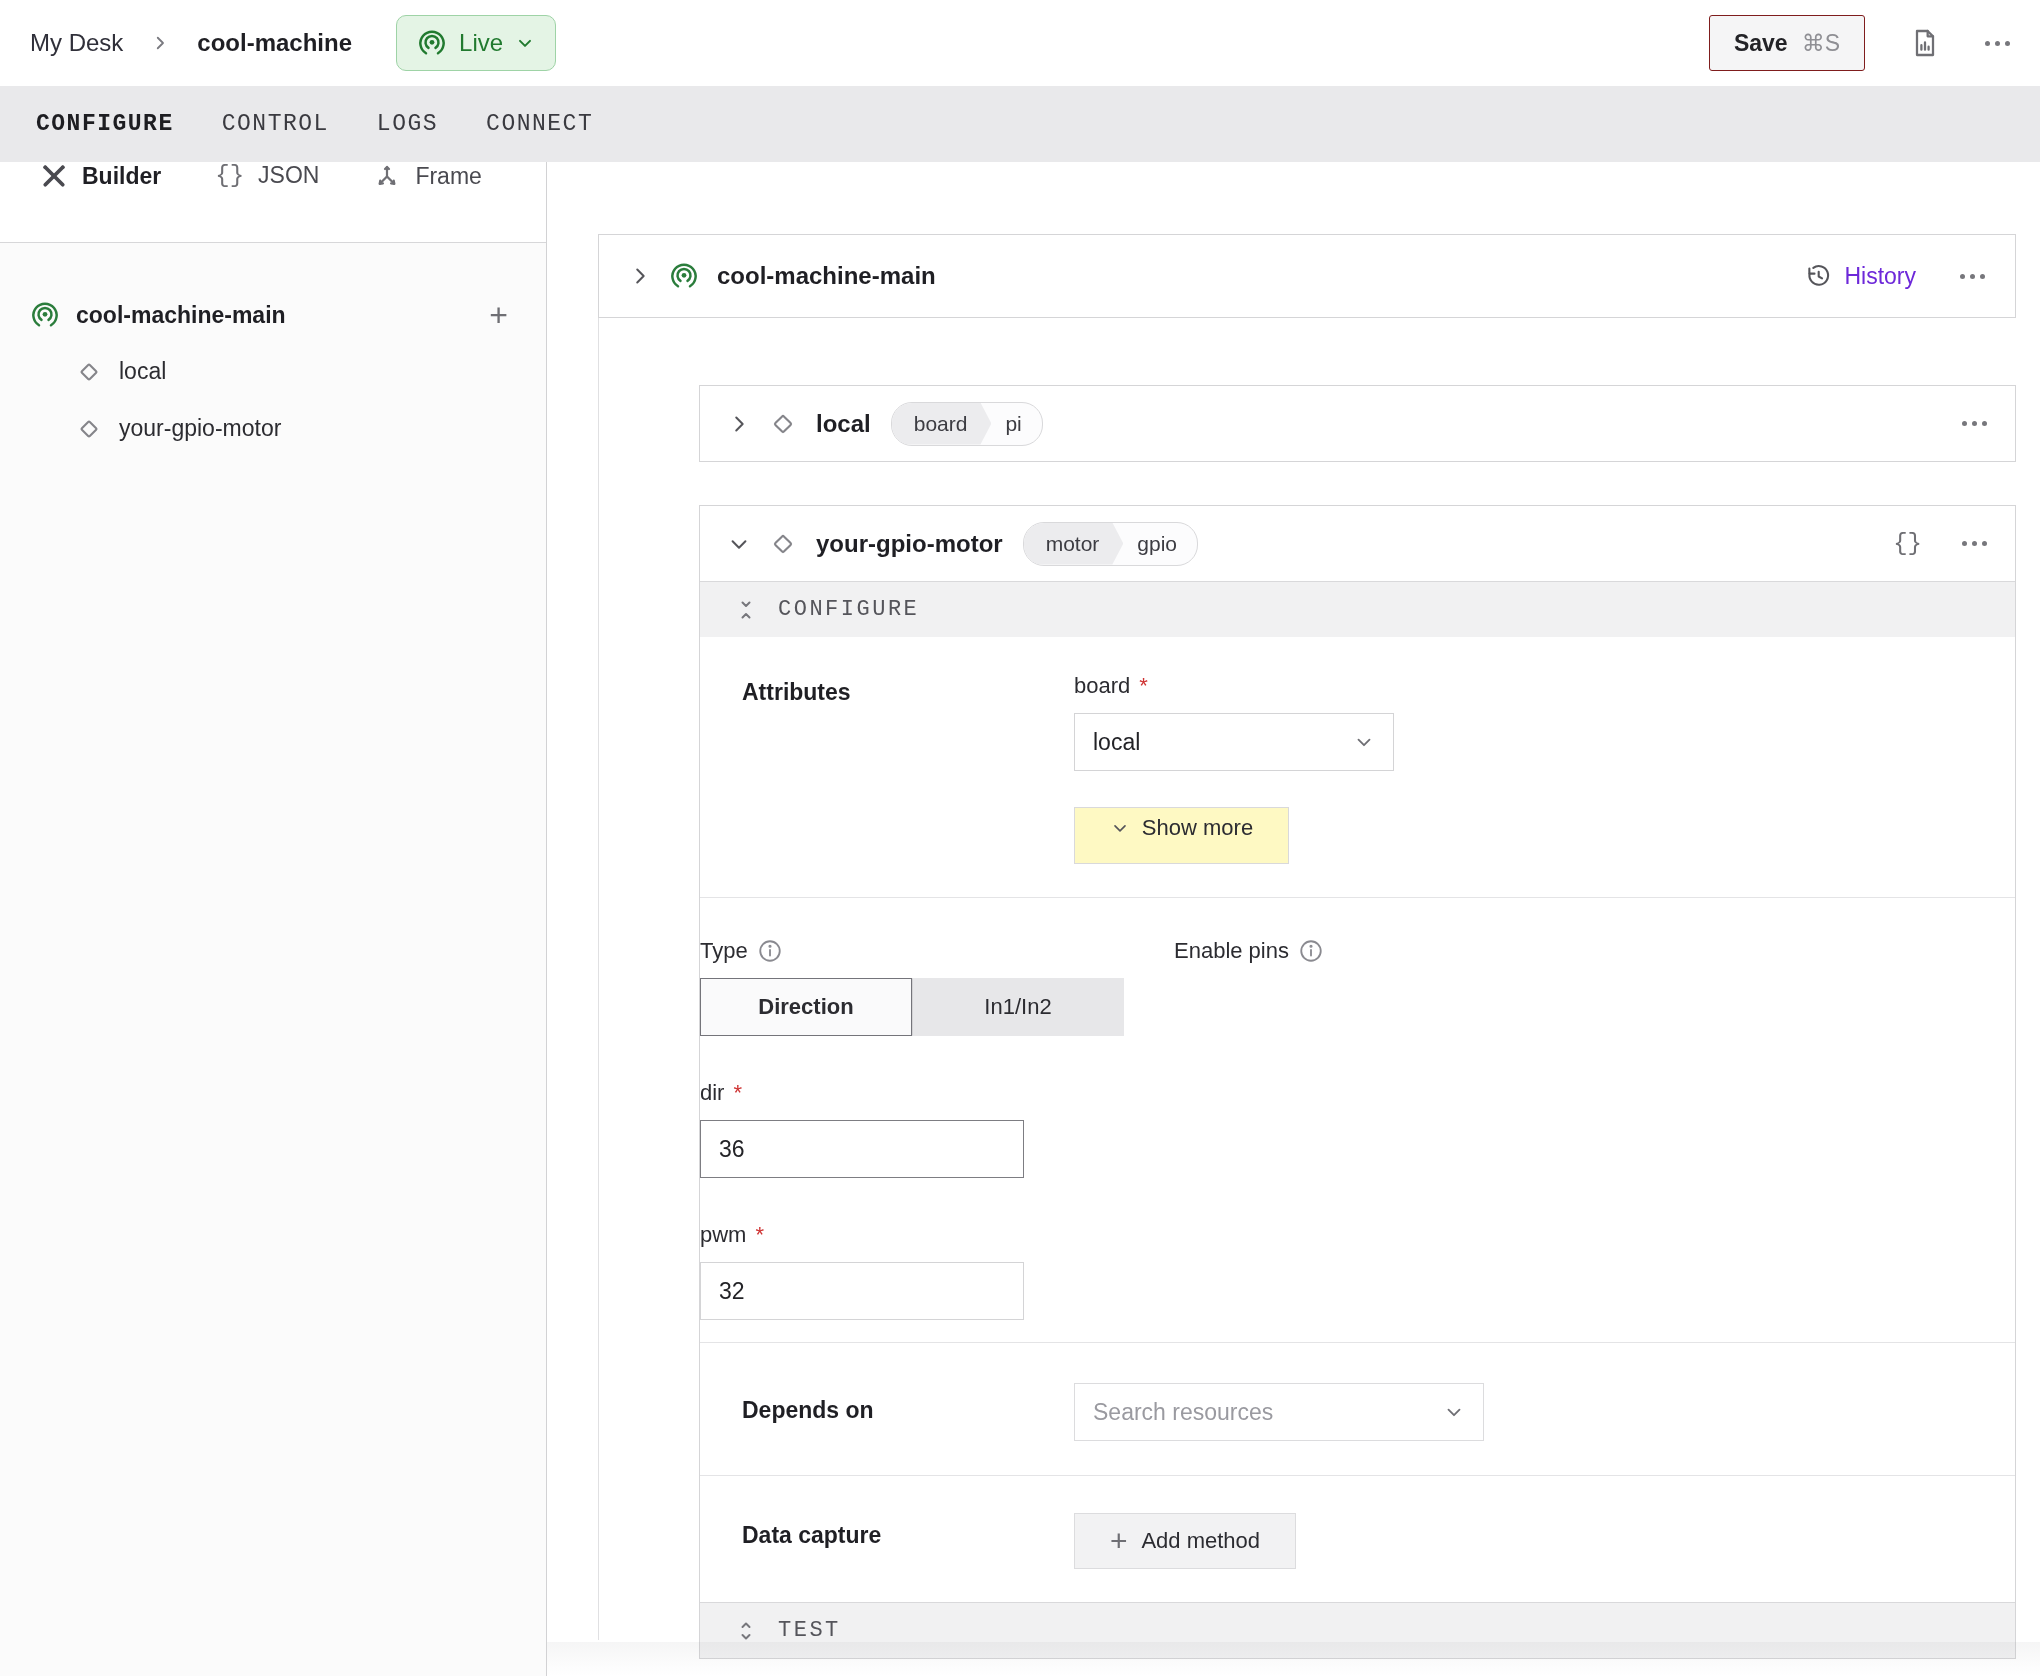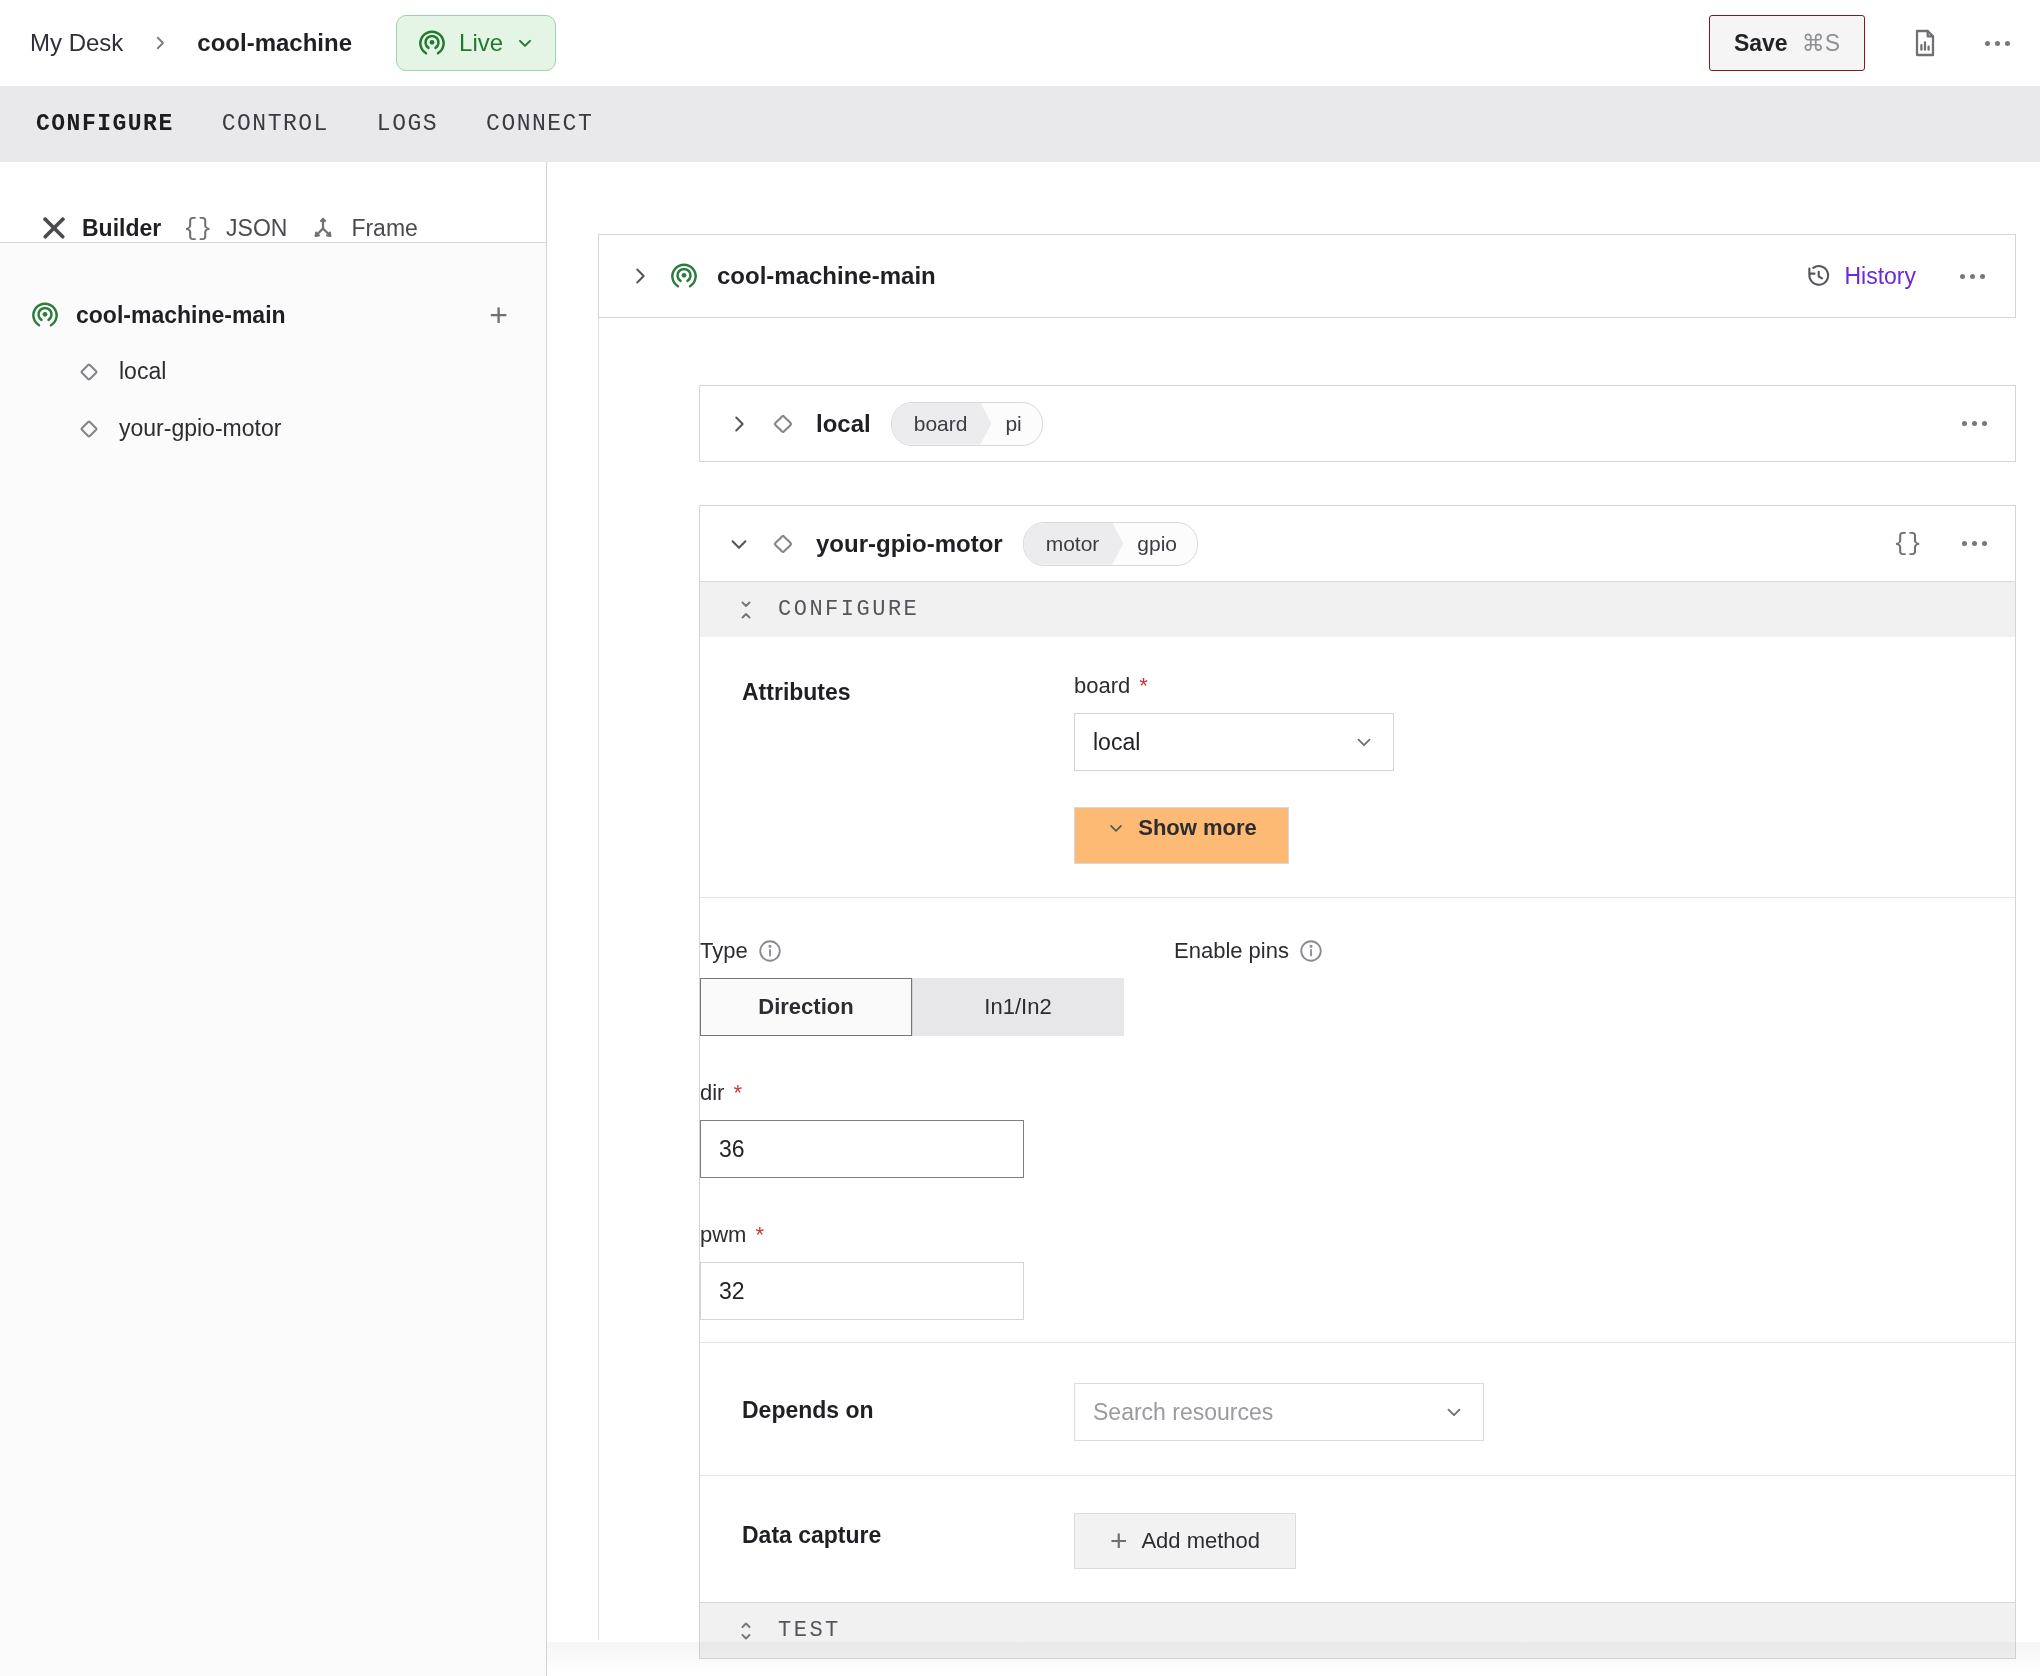--- a/index.html
+++ b/index.html
@@ -24,22 +24,22 @@
 
   
   .nav-tabs{height:76px;background:#e9e9eb;display:flex;align-items:center;padding-left:12px;}
   .nav-tab{font-family:"Liberation Mono","DejaVu Sans Mono",monospace;font-size:23px;letter-spacing:1.5px;
     color:#3a3a40;padding:0 24px;height:100%;display:flex;align-items:center;cursor:pointer;}
   .nav-tab.active{font-weight:700;color:#1d1d21;}
 
   
   .content{display:flex;height:1514px;}
   .sidebar{width:546px;border-right:1px solid #d2d2d4;display:flex;flex-direction:column;background:#fbfbfb;}
-  .view-toolbar{height:80px;background:#fff;border-bottom:1px solid #d7d7d9;display:flex;align-items:flex-end;
-    padding-left:40px;gap:22px;}
+  .view-toolbar{height:80px;background:#fff;border-bottom:1px solid #d7d7d9;display:flex;align-items:flex-start;
+    padding-left:40px;gap:54px;}
   .view-tab{display:flex;align-items:center;gap:14px;font-size:23px;color:#4a4a50;cursor:pointer;}
   .view-tab.active{font-weight:700;color:#1f1f24;}
   .braces-glyph{font-family:"Liberation Mono","DejaVu Sans Mono",monospace;font-size:24px;color:#6f6f74;}
 
   .tree{padding-top:44px;flex:1;}
   .tree-root-row{display:flex;align-items:center;height:56px;padding:0 38px 0 30px;cursor:pointer;}
   .tree-root-label{margin-left:16px;font-size:23px;font-weight:700;color:#1f1f24;flex:1;}
   .tree-child-row{display:flex;align-items:center;height:57px;padding-left:75px;cursor:pointer;}
   .tree-child-label{margin-left:16px;font-size:23px;color:#2c2c31;}
   .plus{font-size:32px;font-weight:300;color:#6f6f74;line-height:1;}
@@ -85,23 +85,23 @@
   .sec-fields{flex:1;padding-top:36px;}
 
   .field-label{font-size:22px;color:#2c2c31;margin-bottom:14px;display:flex;align-items:center;gap:9px;}
   .req{color:#cf3434;}
   .select{width:320px;height:58px;border:1px solid #d4d4d6;background:#fff;display:flex;align-items:center;
     box-sizing:border-box;padding:0 18px;font-size:23px;color:#232327;cursor:pointer;}
   .select .sp{flex:1;}
   .select.wide{width:410px;border-color:#dcdcde;}
   .placeholder{color:#9a9aa0;}
 
-  .showmore-btn{margin-top:36px;width:215px;height:57px;background:#fdba74;border:1px solid #d9d9db;
+  .showmore-btn{margin-top:36px;width:215px;height:57px;background:#fef9c3;border:1px solid #d9d9db;
     display:flex;align-items:center;justify-content:center;gap:12px;font-size:22px;color:#2c2c31;cursor:pointer;
-    box-sizing:border-box;padding-bottom:16px;font-weight:bold;}
+    box-sizing:border-box;padding-bottom:16px;}
   .attributes-pad{padding-bottom:33px;}
 
   .pin-row{display:flex;gap:50px;padding-top:4px;}
   .toggle-group{display:flex;}
   .toggle-btn{height:58px;display:flex;align-items:center;justify-content:center;font-size:22px;color:#2c2c31;
     background:#e7e7e9;cursor:pointer;box-sizing:border-box;border:1px solid transparent;}
   .toggle-btn + .toggle-btn{border-left:1px solid #d2d2d4;}
   .toggle-btn.selected{background:#fafafb;border:1px solid #74747a;font-weight:700;}
   .w212{width:212px;}
   .w140{width:140px;}

